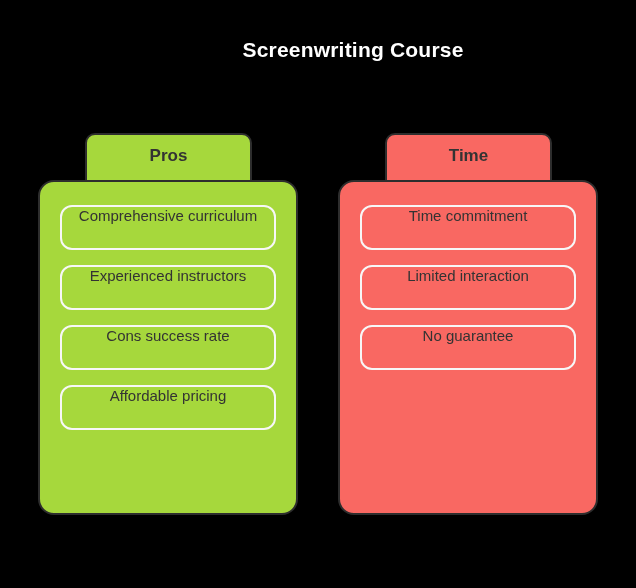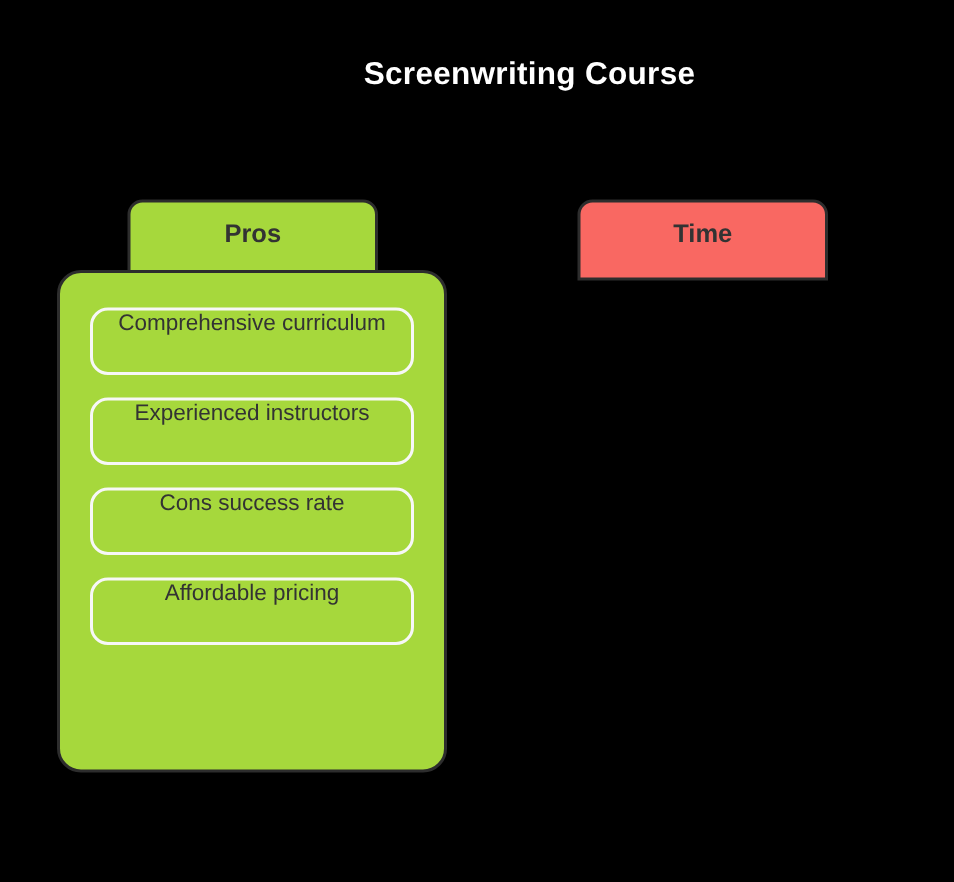--- a/index.html
+++ b/index.html
@@ -100,14 +100,25 @@
       <span class="pill-label">Cons success rate</span>
     </div>
     <div class="pill">
       <span class="pill-label">Affordable pricing</span>
     </div>
   </div>
 
   <div class="tab cons-fill tab-cons">
     <span class="tab-label">Time</span>
   </div>
+  <div class="panel cons-fill panel-cons">
+    <div class="pill">
+      <span class="pill-label">Time commitment</span>
+    </div>
+    <div class="pill">
+      <span class="pill-label">Limited interaction</span>
+    </div>
+    <div class="pill">
+      <span class="pill-label">No guarantee</span>
+    </div>
+  </div>
 
 </div>
 
 </body></html>

